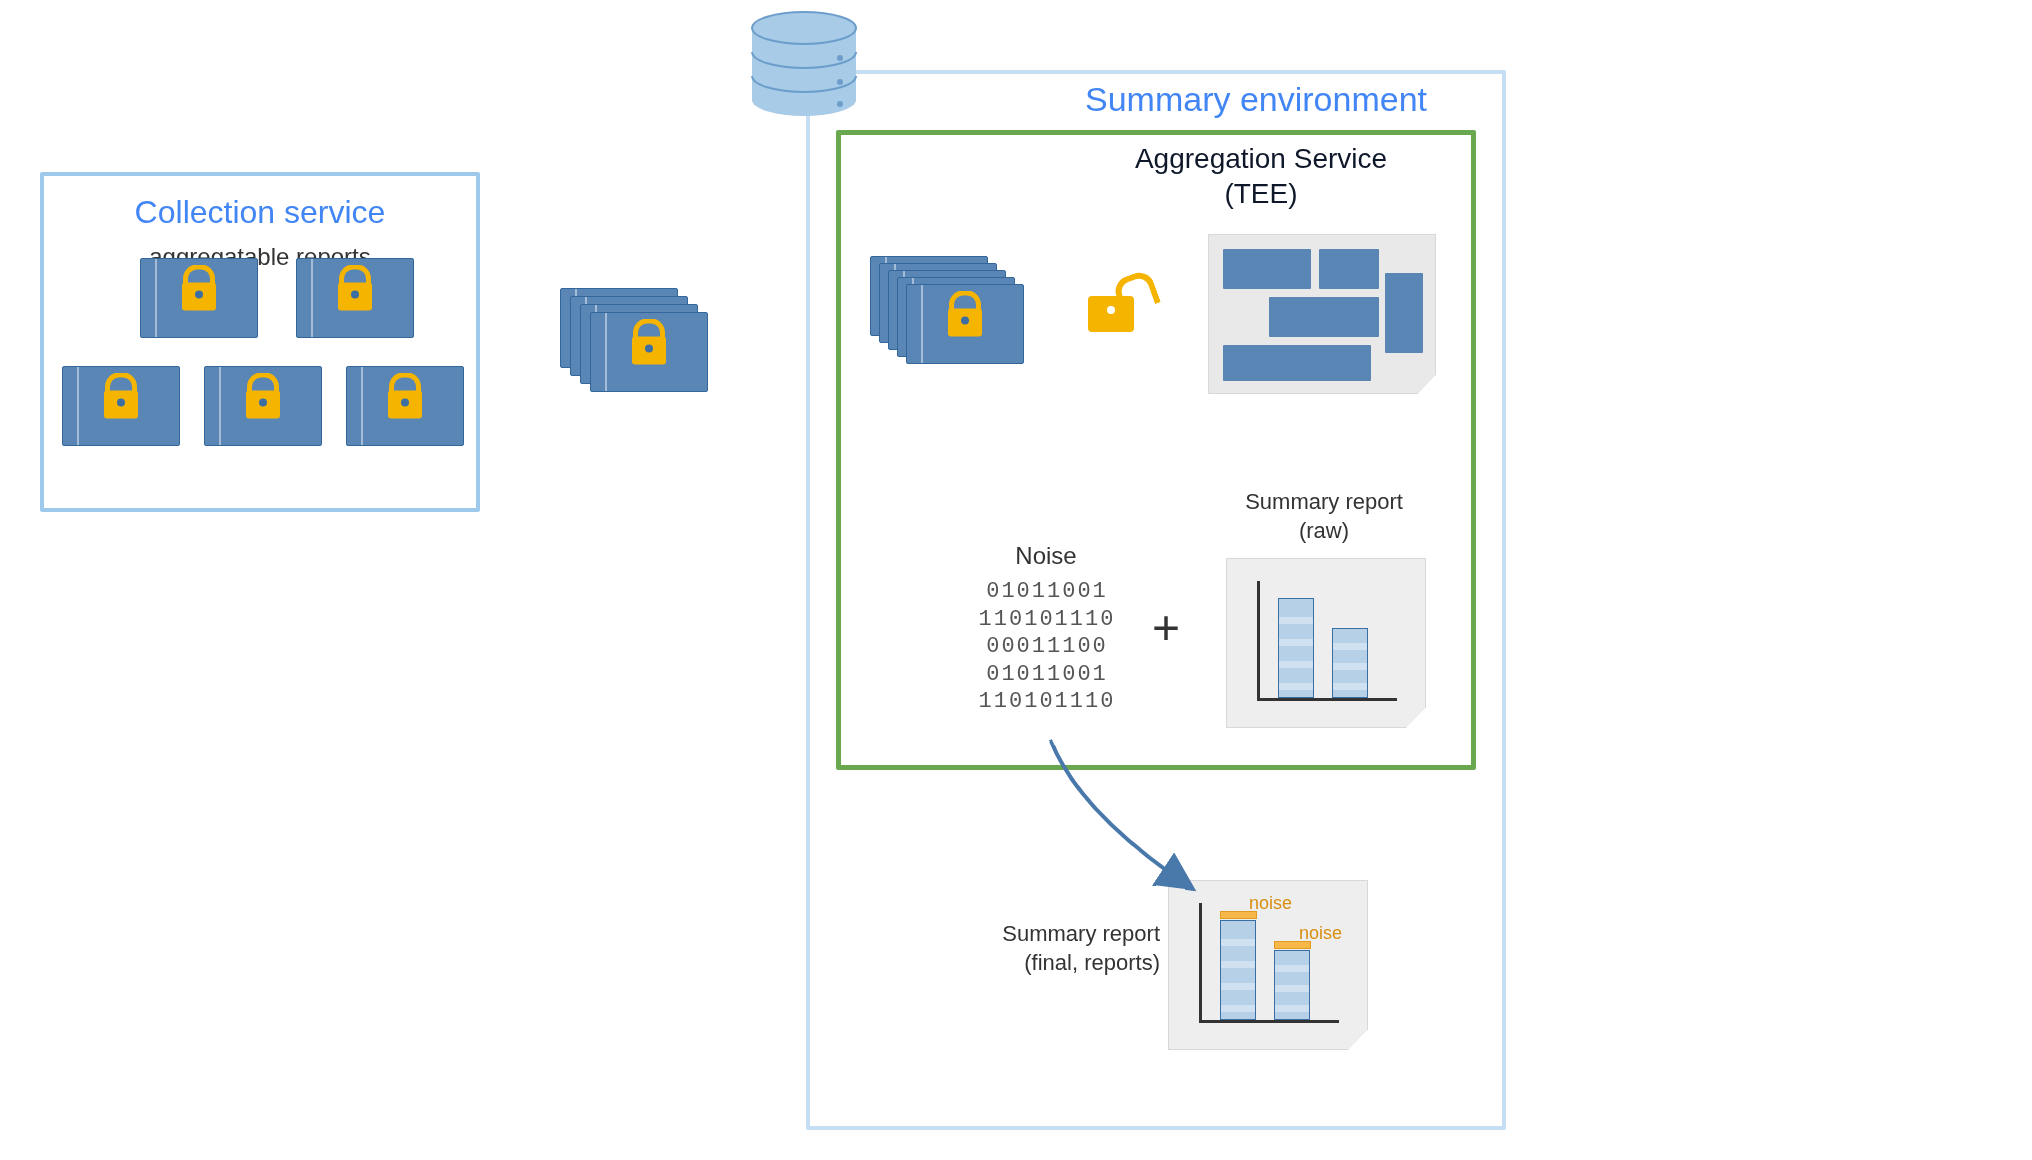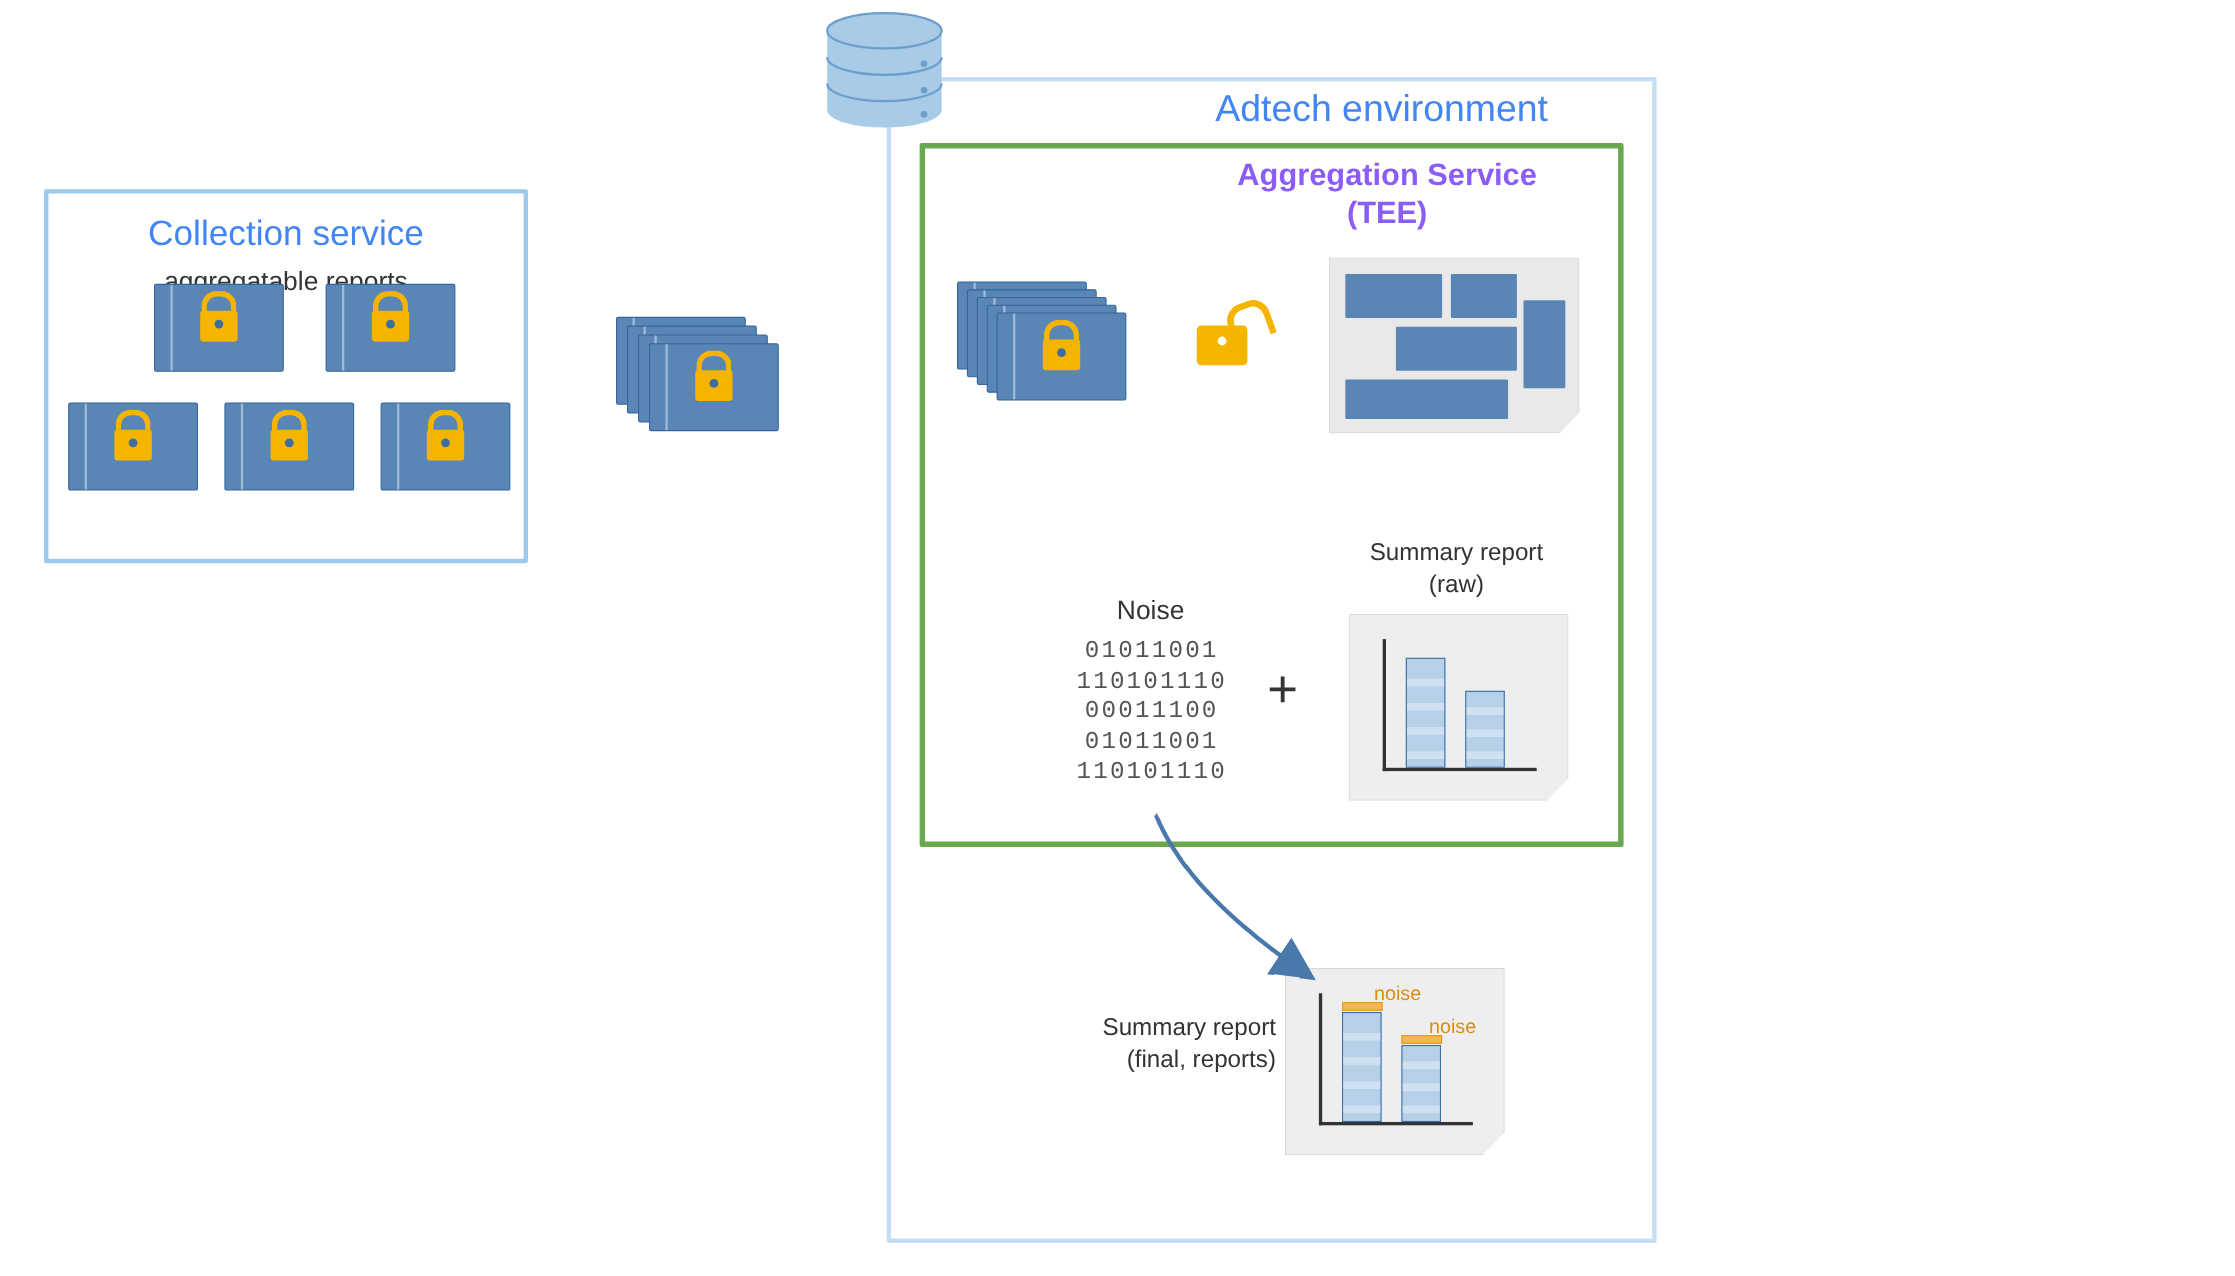--- a/index.html
+++ b/index.html
@@ -46,21 +46,21 @@
   }
   .adtech-title { color: #4285f4; font-size: 34px; padding-top: 6px; }
 
   
   .tee-box {
     left: 836px; top: 130px;
     width: 640px; height: 640px;
     border: 5px solid #6aa84f;
     background: #fff;
   }
-  .tee-title { color: #8b5cf6; font-size: 28px; line-height: 1.25; padding-top: 6px; font-weight: bold; }
+  .tee-title { color: #0f172a; font-size: 28px; line-height: 1.25; padding-top: 6px; }
 
   
   .card {
     position: absolute;
     width: 118px; height: 80px;
     background: var(--card-bg);
     border: 1px solid #33669a;
     border-radius: 2px;
   }
   .card::before {
@@ -240,21 +240,21 @@
 <div class="stack" style="left:560px; top:288px;">
   <div class="layer" style="left:0; top:0;"></div>
   <div class="layer" style="left:10px; top:8px;"></div>
   <div class="layer" style="left:20px; top:16px;"></div>
   <div class="layer" style="left:30px; top:24px;">
       <div class="lock"></div>
     </div>
 </div>
 
 <div class="box adtech-box">
-  <div class="title adtech-title" style="padding-left:200px;">Adtech environment</div>
+  <div class="title adtech-title" style="padding-left:200px;">Summary environment</div>
 </div>
 
 <div class="box tee-box">
   <div class="title tee-title" style="padding-left:210px;">
     <span>Aggregation Service</span><br>
     <span>(TEE)</span>
   </div>
 </div>
 
 <div class="stack" style="left:870px; top:256px;">

